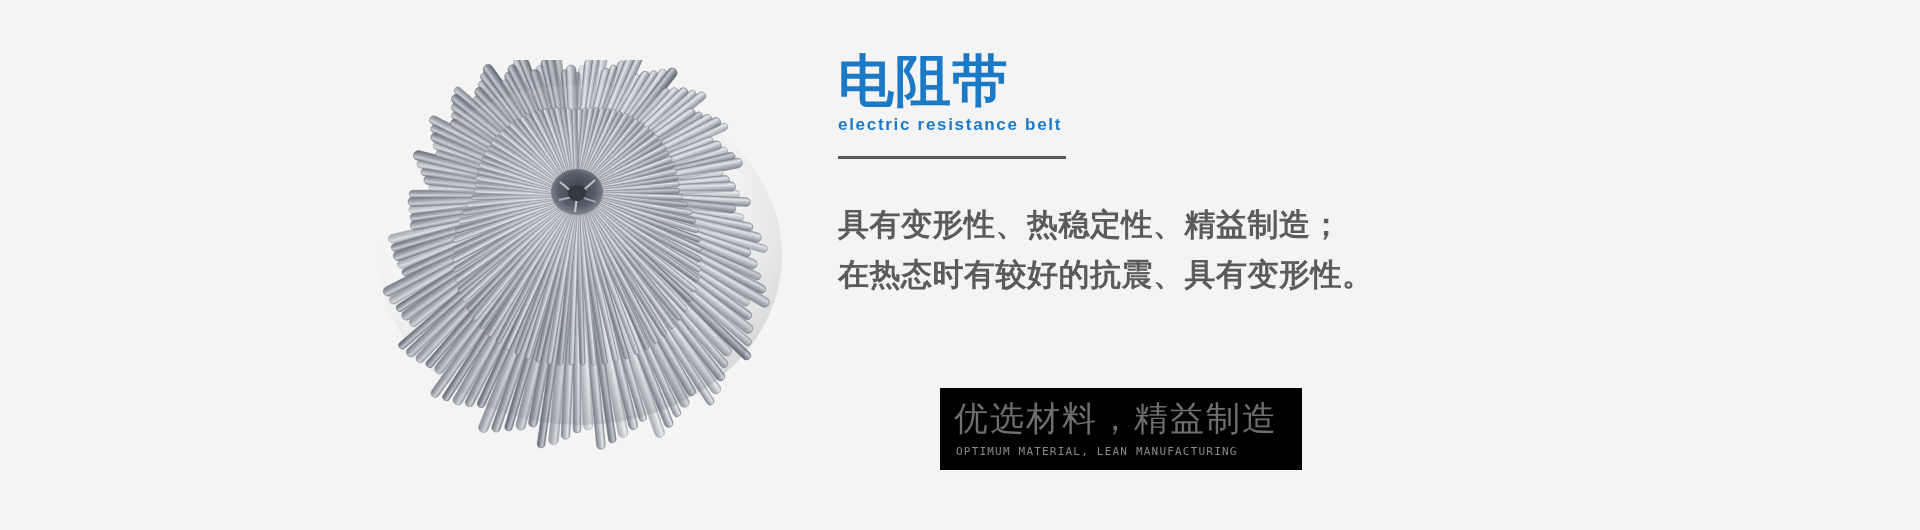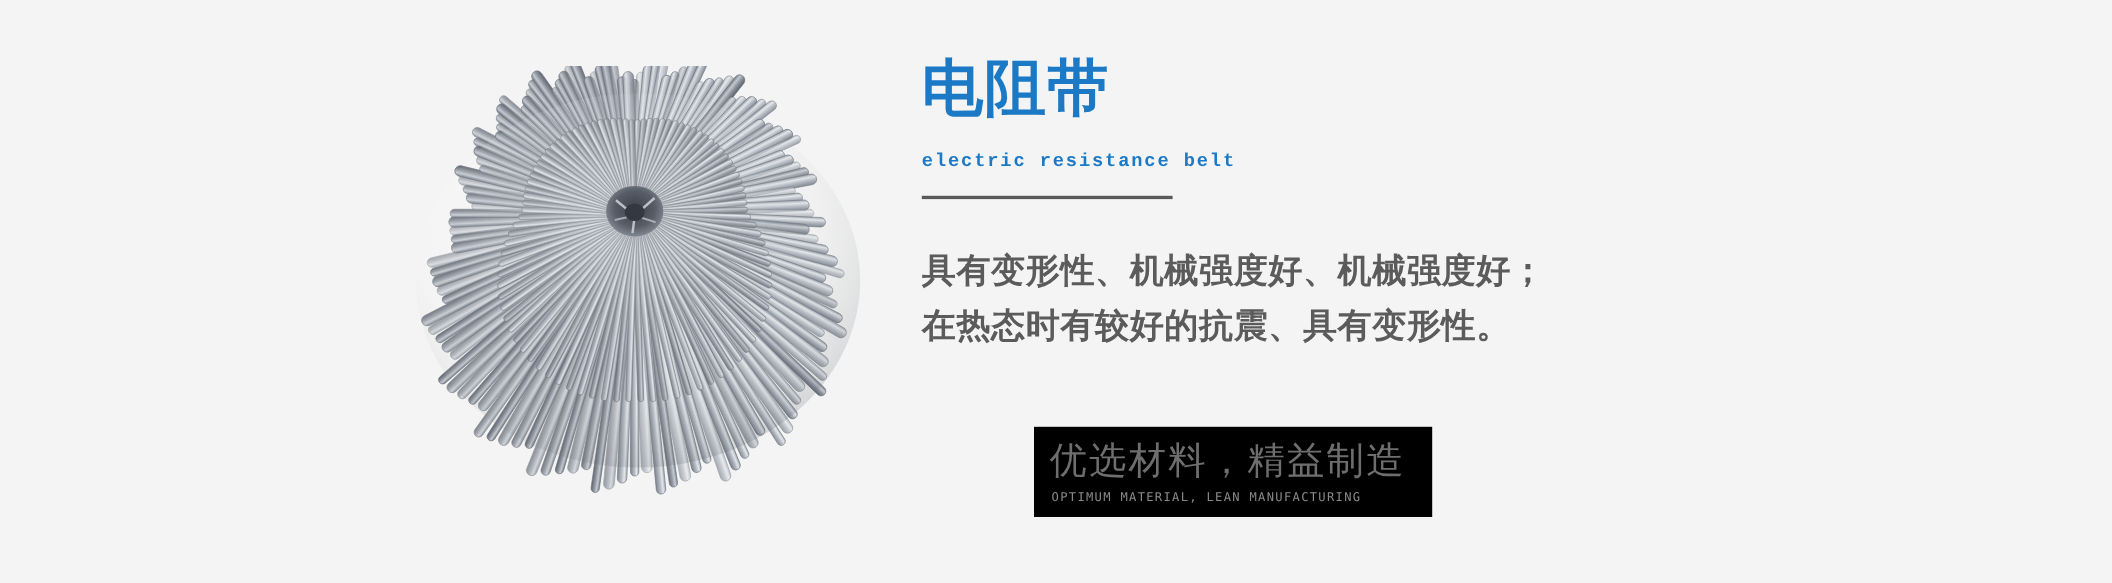--- a/index.html
+++ b/index.html
@@ -49,26 +49,26 @@
     font-size: 56px;
     font-weight: 700;
     line-height: 1.05;
     color: #1b79c6;
     letter-spacing: 1px;
     margin: 0;
     padding: 0;
     white-space: nowrap;
   }
   #title-en {
-    font-family: Liberation Mono, monospace;
+    font-family: Liberation Sans, sans-serif;
     font-size: 17px;
     font-weight: 700;
     color: #1b79c6;
     letter-spacing: 1.7px;
-    margin-top: 27px;
+    margin-top: 4px;
     white-space: nowrap;
   }
   #title-divider {
     width: 228px;
     height: 3px;
     background: #5b585b;
     margin-top: 21px;
   }
 
   #body-text {
@@ -392,21 +392,21 @@
         <ellipse cx="222" cy="133" rx="9" ry="8" fill="#343941"></ellipse>
       </g>
     </svg>
   </div>
 
   <div id="text-column">
     <div id="title-cn">电阻带</div>
     <div id="title-en">electric resistance belt</div>
     <div id="title-divider"></div>
     <div id="body-text">
-      <div>具有变形性、机械强度好、机械强度好；</div>
+      <div>具有变形性、热稳定性、精益制造；</div>
       <div>在热态时有较好的抗震、具有变形性。</div>
     </div>
   </div>
 
   <div id="tagline-block">
     <div id="tagline-cn">优选材料，精益制造</div>
     <div id="tagline-en">OPTIMUM MATERIAL, LEAN MANUFACTURING</div>
   </div>
 
 </div>

